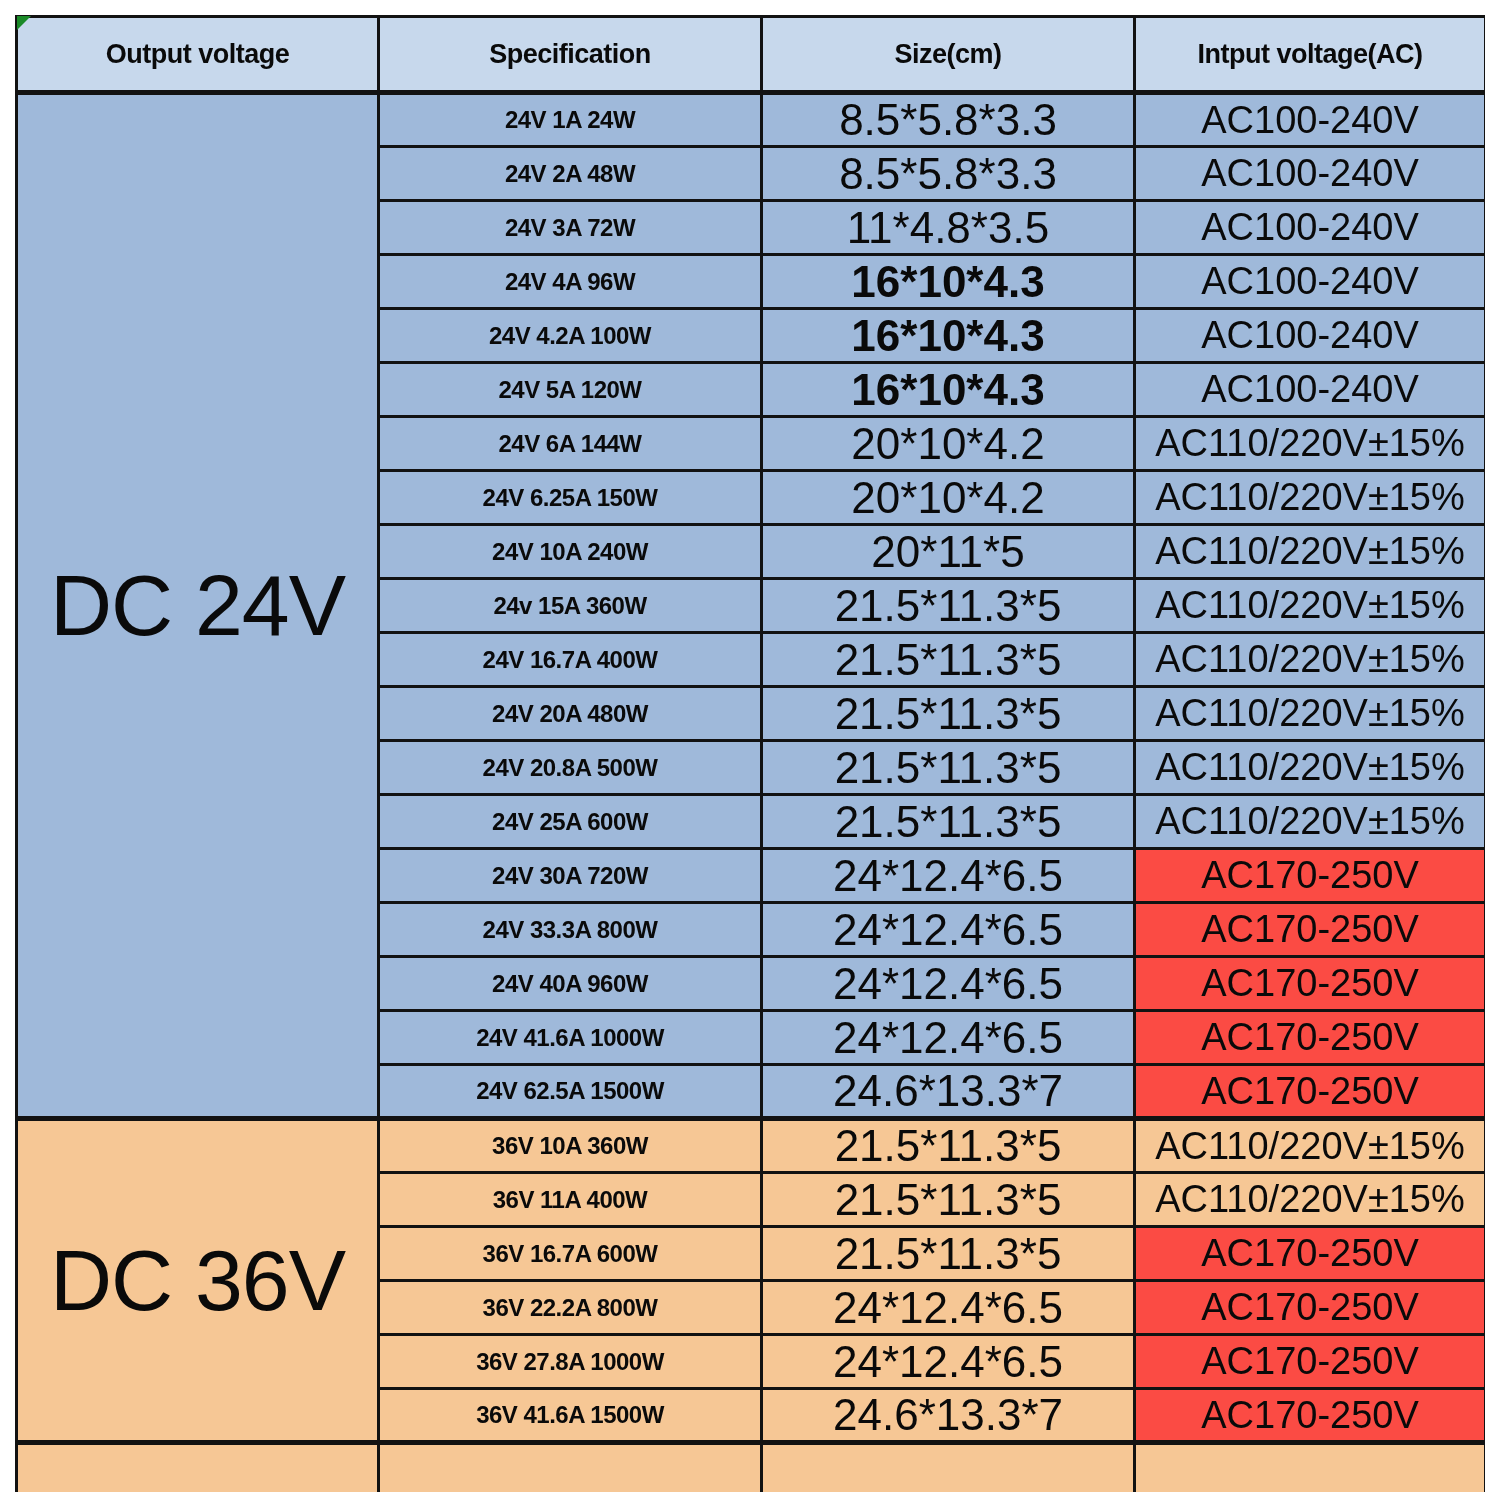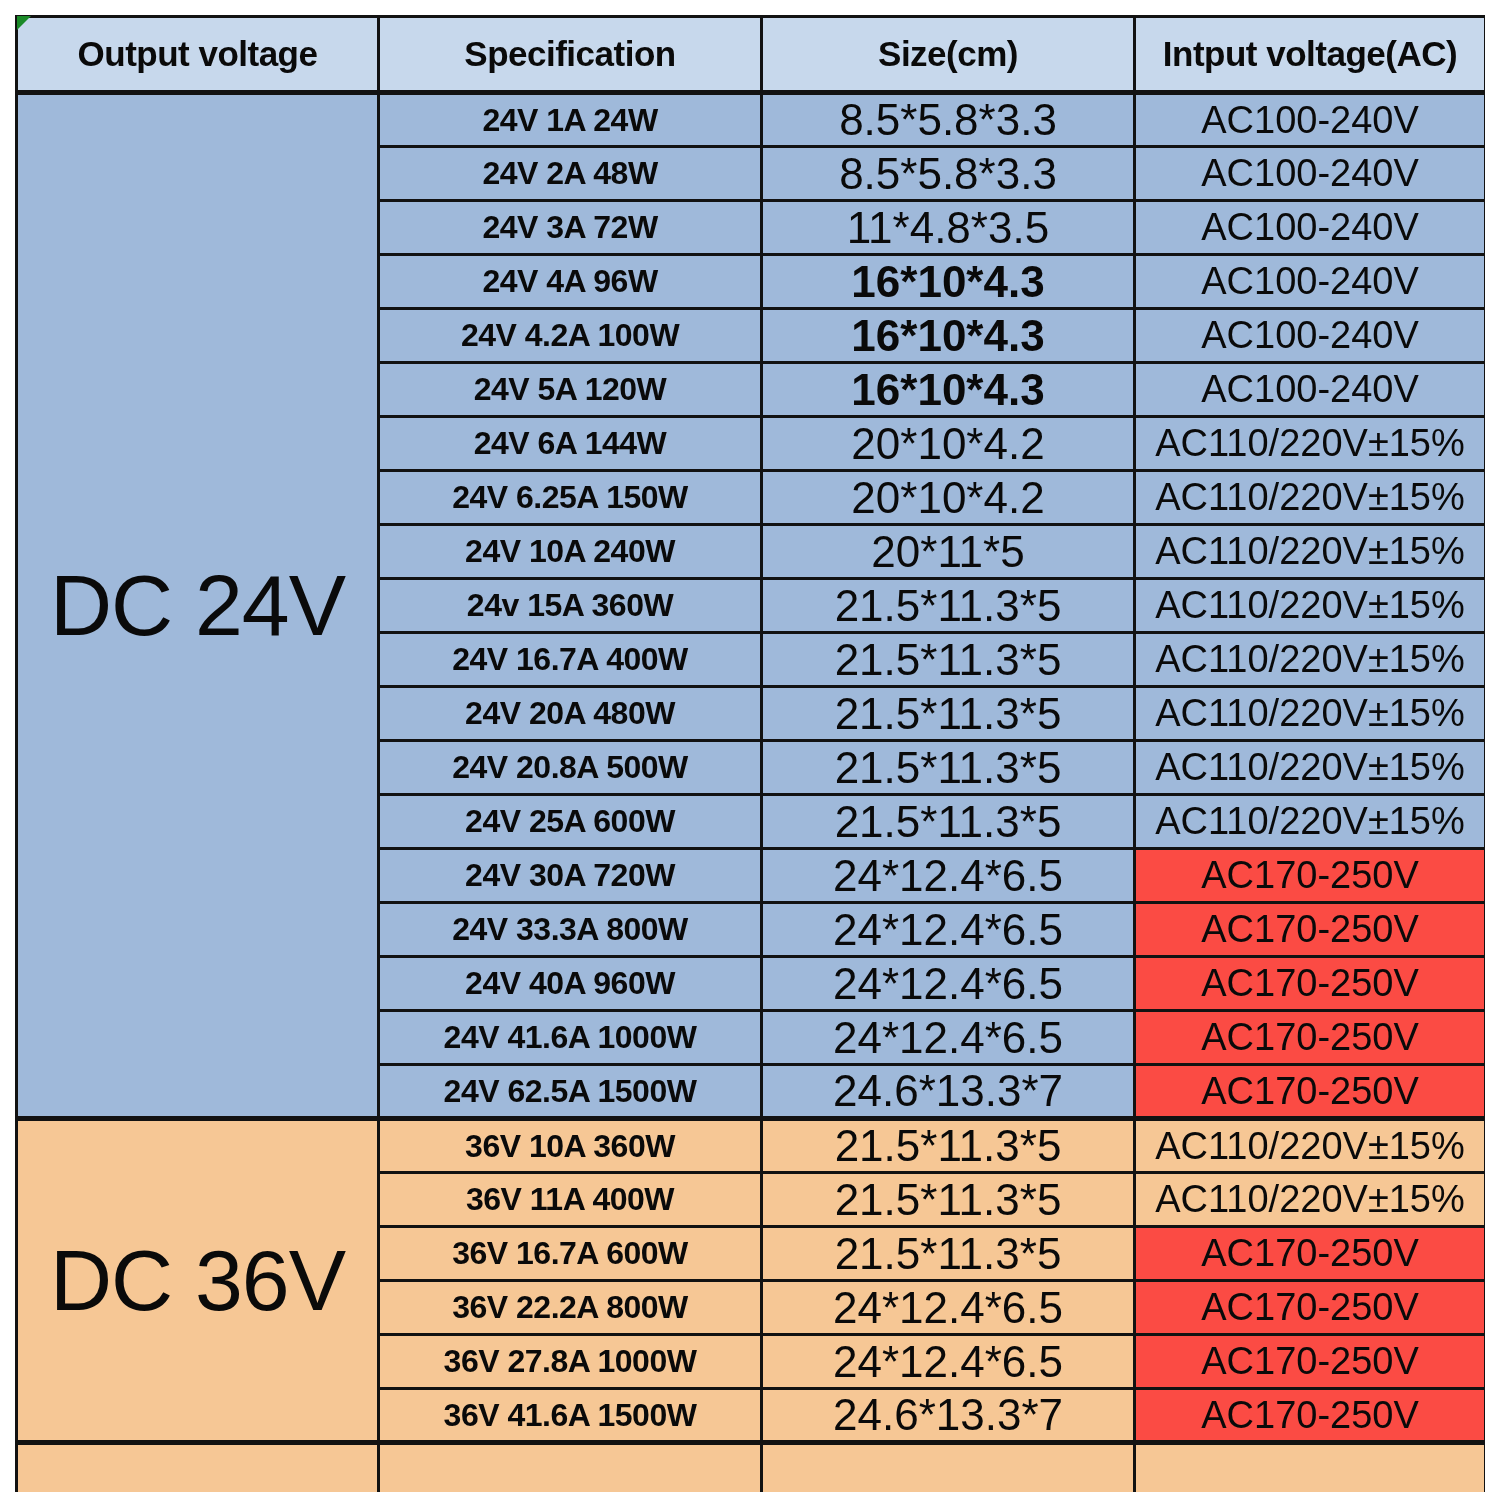--- a/index.html
+++ b/index.html
@@ -35,38 +35,38 @@
     border: 3px solid var(--border, #121212);
     text-align: center;
     vertical-align: middle;
     overflow: hidden;
     white-space: nowrap;
     padding: 0;
   }
   .spec-table thead tr { height: 76px; }
   .spec-table thead th {
     background: var(--header_blue, #c7d8ec);
-    font-size: 35px;
+    font-size: 27px;
     font-weight: 700;
     letter-spacing: -0.5px;
     border-bottom-width: 5px;
   }
   .spec-table tbody tr { height: 54px; }
   tr.blue td   { background: var(--body_blue, #9fb9da); }
   tr.orange td { background: var(--orange, #f6c795); }
   td.input.red { background: var(--red, #fb4b44); }
   tr.section-start td { border-top-width: 5px; }
   td.label-cell {
     font-size: 86px;
     font-weight: 400;
     letter-spacing: -1px;
   }
   td.spec {
     font-weight: 700;
-    font-size: 32px;
+    font-size: 24px;
     letter-spacing: -0.5px;
   }
   td.size { font-size: 44px; font-weight: 400; }
   td.size.bold { font-weight: 700; }
   td.input { font-size: 38px; font-weight: 400; }
   tr.empty-row { height: 56px; }
   .corner-triangle {
     position: absolute;
     left: 17px;
     top: 16px;

